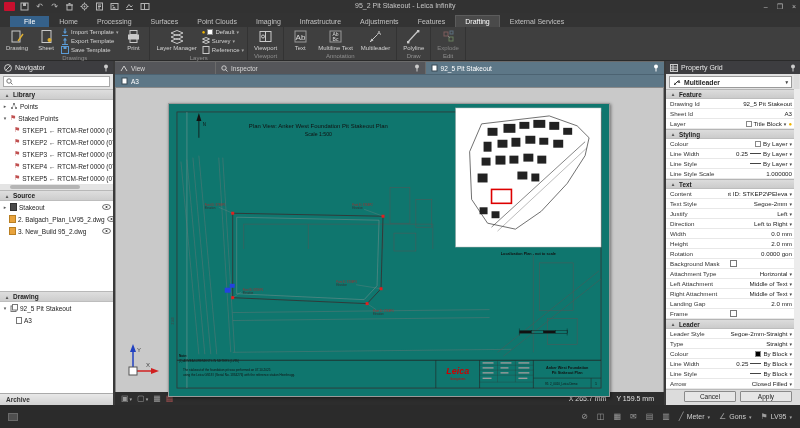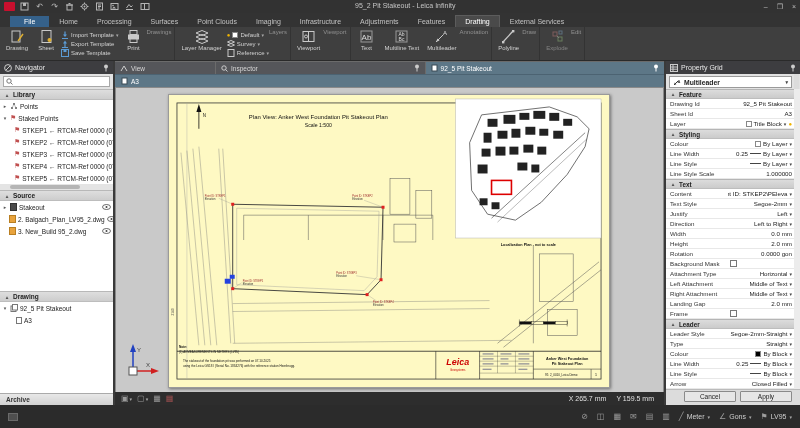--- a/index.html
+++ b/index.html
@@ -15,21 +15,21 @@
   .win-controls { margin-left:auto; display:flex; gap:9px; color:#bdbdbd; font-size:7px; }
 
   
   .ribbon-tabs { height:14px; background:#333333; display:flex; align-items:flex-end; padding-left:10px; gap:1px; flex:0 0 auto; }
   .rtab { padding:2px 9px 2px; font-size:7px; color:#c2c2c2; cursor:default; white-space:nowrap; }
   .rtab-file { background:#35618a; color:#fff; padding:2px 14px; }
   .rtab-active { background:#4a4a4a; color:#fff; border:1px solid #5c5c5c; border-bottom:none; }
 
   
   .ribbon { height:34px; background:#3f3f3f; display:flex; align-items:stretch; flex:0 0 auto; border-bottom:1px solid #2a2a2a; }
-  .rgroup { display:flex; flex-direction:row; border-right:1px solid #333; padding:1px 3px 0; }
+  .rgroup { display:flex; flex-direction:column; border-right:1px solid #333; padding:1px 3px 0; }
   .rgroup-body { display:flex; align-items:stretch; gap:2px; flex:1; }
   .rgroup-label { font-size:6px; color:#909090; text-align:center; padding:1px 0 1px; }
   .bigbtn { display:flex; flex-direction:column; align-items:center; justify-content:flex-start; padding:1px 3px; min-width:26px; }
   .bigbtn svg { flex:0 0 auto; }
   .bigbtn .blabel { font-size:6px; color:#d2d2d2; text-align:center; line-height:6px; margin-top:1px; white-space:nowrap; }
   .smallstack { display:flex; flex-direction:column; justify-content:center; gap:1px; }
   .smallbtn { display:flex; align-items:center; gap:2px; font-size:6px; color:#d2d2d2; white-space:nowrap; height:8px; }
   .dd-arrow { font-size:5px; color:#a8a8a8; }
   .disabledbtn { opacity:.45; }
   .swatch-sq { width:6px; height:6px; background:#fff; border:1px solid #888; display:inline-block; }
@@ -64,21 +64,21 @@
   .center { flex:1; display:flex; flex-direction:column; min-width:0; background:#6b6b6b; }
   .doc-tabs { height:13px; display:flex; background:#6b6b6b; gap:1px; padding-top:1px; flex:0 0 auto; }
   .doc-tab { background:#55565a; color:#d8d8d8; font-size:6.5px; display:flex; align-items:center; gap:3px; padding:0 5px; }
   .doc-tab.active { background:#5d7787; color:#fff; }
   .dt-view { flex:0 0 100px; }
   .dt-insp { flex:1; }
   .dt-doc  { flex:1.15; }
   .pin { margin-left:auto; }
   .a3bar { height:13px; background:#5d7787; color:#fff; font-size:6.5px; display:flex; align-items:center; gap:3px; padding:0 6px; flex:0 0 auto; border-top:1px solid #4c6372; }
   .canvas { flex:1; background:#c9c9c9; position:relative; min-height:0; border:1px solid #8a8a8a; border-bottom:none; }
-  .paper { position:absolute; left:52px; top:6px; width:442px; height:294px; background:#fef9c3; box-shadow:1px 1px 3px rgba(0,0,0,.45); border:1px solid #9a9a9a; }
+  .paper { position:absolute; left:52px; top:15px; width:442px; height:294px; background:#0f766e; box-shadow:1px 1px 3px rgba(0,0,0,.45); border:1px solid #9a9a9a; }
   .paper svg { display:block; width:100%; height:100%; }
   .ucs { position:absolute; left:8px; bottom:14px; width:38px; height:38px; }
   .canvas-toolbar { height:13px; background:#2d2d2d; display:flex; align-items:center; gap:5px; padding:0 6px; flex:0 0 auto; }
   .ct-icon { color:#9a9a9a; font-size:8px; line-height:10px; display:flex; align-items:center; gap:1px; }
   .coords { margin-left:auto; display:flex; gap:10px; font-size:7px; color:#e0e0e0; padding-right:4px; }
 
   
   .right-panel { width:136px; flex:0 0 136px; background:#ececec; display:flex; flex-direction:column; border-left:2px solid #3a3a3a; }
   .selector-row { height:15px; padding:2px 8px 1px 3px; background:#e2e2e2; position:relative; flex:0 0 auto; }
   .selector { height:12px; background:#fff; border:1px solid #9a9a9a; display:flex; align-items:center; gap:3px; padding:0 3px; font-size:6.8px; font-weight:bold; color:#222; }

